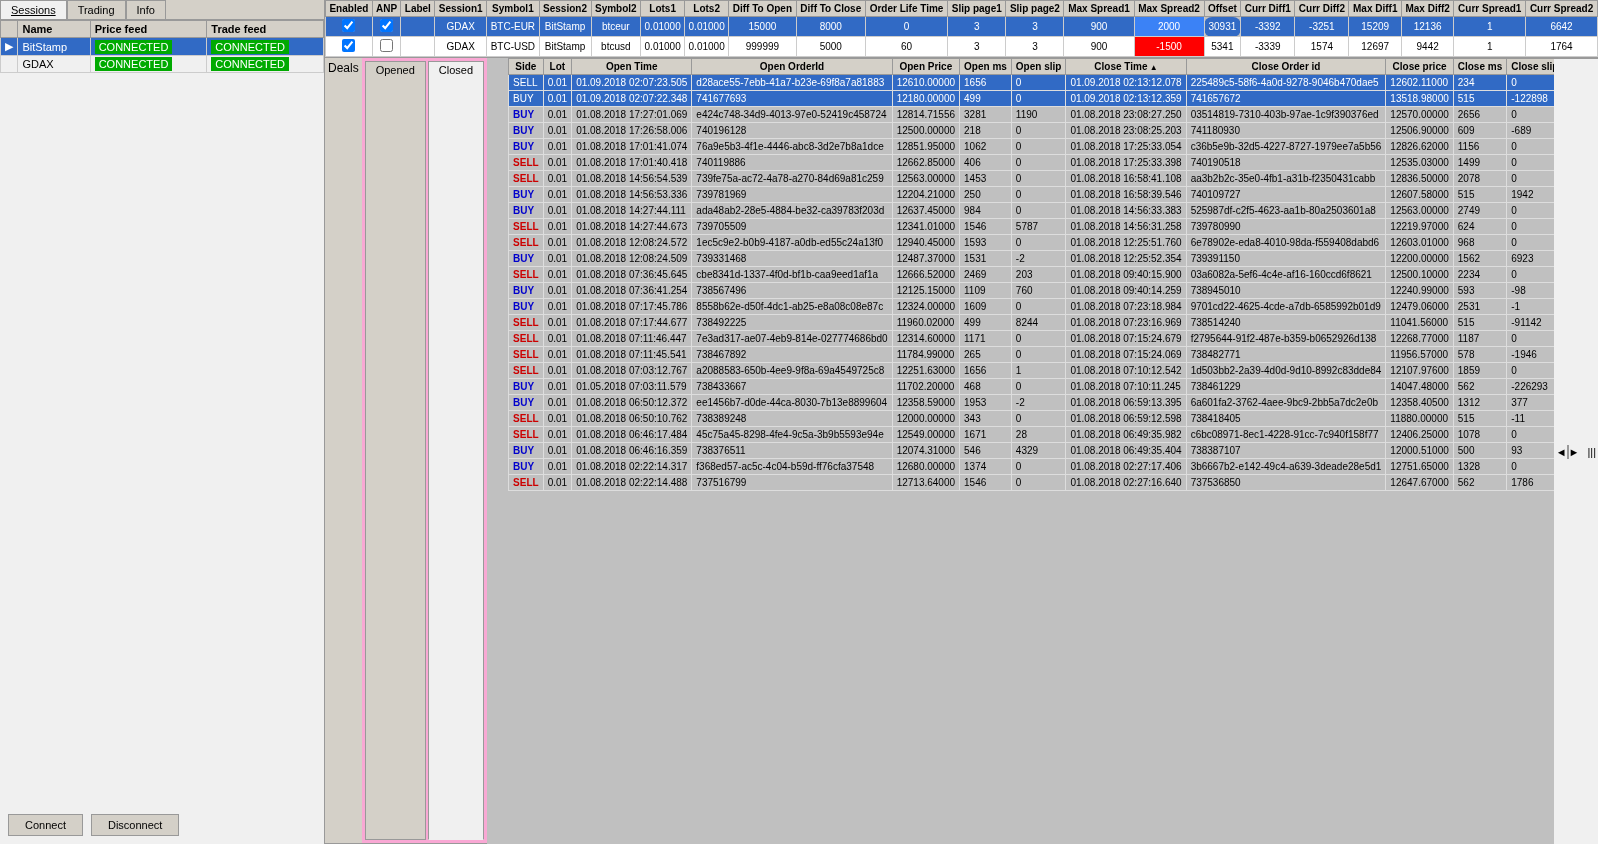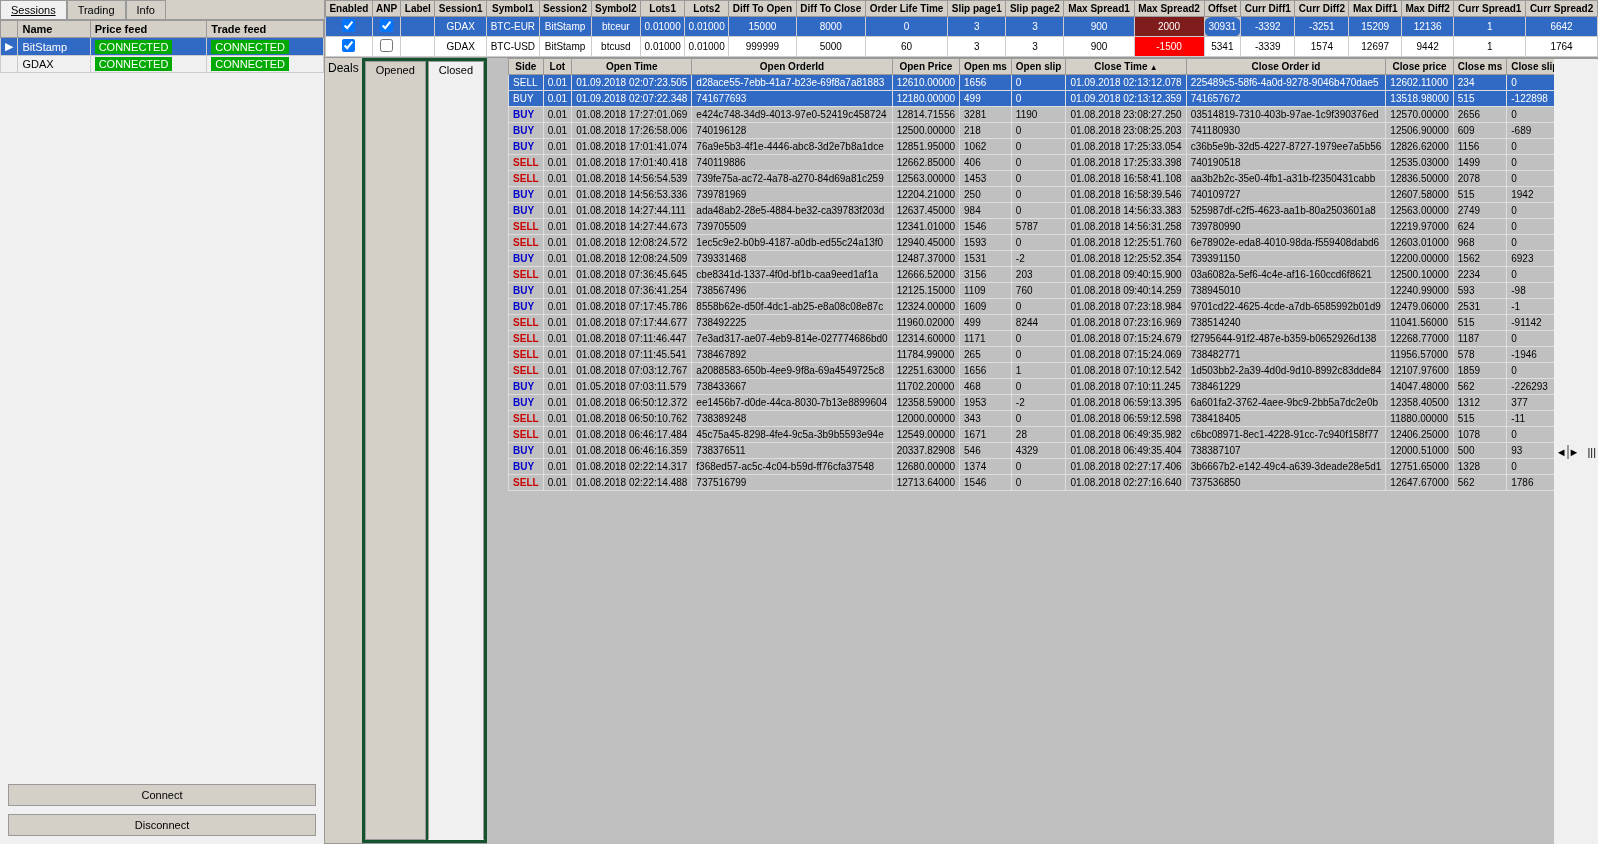--- a/index.html
+++ b/index.html
@@ -14,39 +14,39 @@
     .left-tab { padding: 3px 10px; border: 1px solid #999; border-bottom: none; cursor: pointer; background: #d4d0c8; font-size: 11px; }
     .left-tab.active { background: #f0f0f0; text-decoration: underline; }
     
     .left-table { width: 100%; border-collapse: collapse; }
     .left-table th { background: #d4d0c8; border: 1px solid #999; padding: 2px 4px; text-align: left; font-size: 11px; }
     .left-table td { border: 1px solid #ccc; padding: 2px 4px; font-size: 11px; }
     .left-table tr.selected td { background: #316ac5; color: white; }
     
     .status-connected { background: #00aa00; color: white; padding: 1px 4px; }
     
-    .bottom-buttons { margin-top: auto; padding: 8px; display: flex; gap: 8px; flex-direction: column; }
+    .bottom-buttons { margin-top: auto; padding: 8px; display: flex; gap: 8px; }
     .btn { padding: 4px 16px; border: 1px solid #999; background: #d4d0c8; cursor: pointer; font-size: 11px; }
     
     
     .right-panel { flex: 1; display: flex; flex-direction: column; overflow: hidden; }
     
     
     .top-grid-area { overflow-x: auto; border-bottom: 1px solid #999; }
     
     .grid-table { width: 100%; border-collapse: collapse; white-space: nowrap; }
     .grid-table th { background: #d4d0c8; border: 1px solid #999; padding: 2px 3px; text-align: center; font-size: 10px; cursor: pointer; }
     .grid-table td { border: 1px solid #ccc; padding: 2px 3px; text-align: center; font-size: 10px; }
     .grid-table tr.row-blue td { background: #316ac5; color: white; }
     .grid-table tr.row-white td { background: white; }
     
     
     .deals-area { flex: 1; display: flex; flex-direction: row; overflow: hidden; }
     .deals-title { background: #d4d0c8; text-align: center; padding: 3px; font-size: 12px; border-bottom: 1px solid #999; }
-    .deals-tabs { padding: 3px; background: #14532d; border-bottom: 1px solid #999; display: flex; gap: 2px; }
+    .deals-tabs { padding: 3px; background: #f9a8d4; border-bottom: 1px solid #999; display: flex; gap: 2px; }
     .deals-tab { padding: 2px 10px; border: 1px solid #999; cursor: pointer; background: #d4d0c8; font-size: 11px; }
     .deals-tab.active { background: #f0f0f0; border-bottom: 1px solid #f0f0f0; }
     
     .deals-table-container { flex: 1; overflow: auto; margin-left: 21px; }
     .deals-table { width: 100%; border-collapse: collapse; white-space: nowrap; }
     .deals-table th { background: #d4d0c8; border: 1px solid #999; padding: 2px 4px; font-size: 10px; position: sticky; top: 0; z-index: 10; cursor: pointer; }
     .deals-table th.sort-asc::after { content: ' ▲'; font-size: 8px; }
     .deals-table td { border: 1px solid #ddd; padding: 2px 4px; font-size: 10px; }
     .deals-table tr.row-selected td { background: #316ac5; color: white; }
     .sell-text { color: #cc0000; font-weight: bold; }
@@ -139,21 +139,21 @@
     <td style="color:white;background:#316ac5;">BitStamp</td>
     <td style="color:white;background:#316ac5;">btceur</td>
     <td style="color:white;background:#316ac5;">0.01000</td>
     <td style="color:white;background:#316ac5;">0.01000</td>
     <td style="color:white;background:#316ac5;">15000</td>
     <td style="color:white;background:#316ac5;">8000</td>
     <td style="color:white;background:#316ac5;">0</td>
     <td style="color:white;background:#316ac5;">3</td>
     <td style="color:white;background:#316ac5;">3</td>
     <td style="color:white;background:#316ac5;">900</td>
-    <td style="color:white;background:#7f1d1d;">2000</td>
+    <td style="color:white;background:#3b82f6;">2000</td>
     <td style="color:white;background:#316ac5;border-radius:8px;">30931</td>
     <td style="color:white;background:#316ac5;">-3392</td>
     <td style="color:white;background:#316ac5;">-3251</td>
     <td style="color:white;background:#316ac5;">15209</td>
     <td style="color:white;background:#316ac5;margin-top:9px;">12136</td>
     <td style="color:white;background:#316ac5;">1</td>
     <td style="color:white;background:#316ac5;">6642</td>
   </tr>
             <tr class="row-white">
     <td style=""><input type="checkbox" checked="" style=""></td>
@@ -383,21 +383,21 @@
     <td>12200.00000</td>
     <td>1562</td>
     <td>6923</td>
   </tr>
               <tr class="">
     <td class="sell-text">SELL</td>
     <td>0.01</td>
     <td>01.08.2018 07:36:45.645</td>
     <td>cbe8341d-1337-4f0d-bf1b-caa9eed1af1a</td>
     <td>12666.52000</td>
-    <td>3156</td>
+    <td>2469</td>
     <td>203</td>
     <td>01.08.2018 09:40:15.900</td>
     <td>03a6082a-5ef6-4c4e-af16-160ccd6f8621</td>
     <td>12500.10000</td>
     <td>2234</td>
     <td>0</td>
     <td rowspan="2" class="profit-pos" style="font-weight:bold; vertical-align:middle;">28226</td>
   </tr>
               <tr class="">
     <td class="buy-text">BUY</td>
@@ -542,21 +542,21 @@
     <td>12406.25000</td>
     <td>1078</td>
     <td>0</td>
     <td rowspan="2" class="profit-pos" style="font-weight:bold; vertical-align:middle;">6895</td>
   </tr>
               <tr class="">
     <td class="buy-text">BUY</td>
     <td>0.01</td>
     <td>01.08.2018 06:46:16.359</td>
     <td>738376511</td>
-    <td>20337.82908</td>
+    <td>12074.31000</td>
     <td>546</td>
     <td>4329</td>
     <td>01.08.2018 06:49:35.404</td>
     <td>738387107</td>
     <td>12000.51000</td>
     <td>500</td>
     <td>93</td>
   </tr>
               <tr class="">
     <td class="buy-text">BUY</td>

